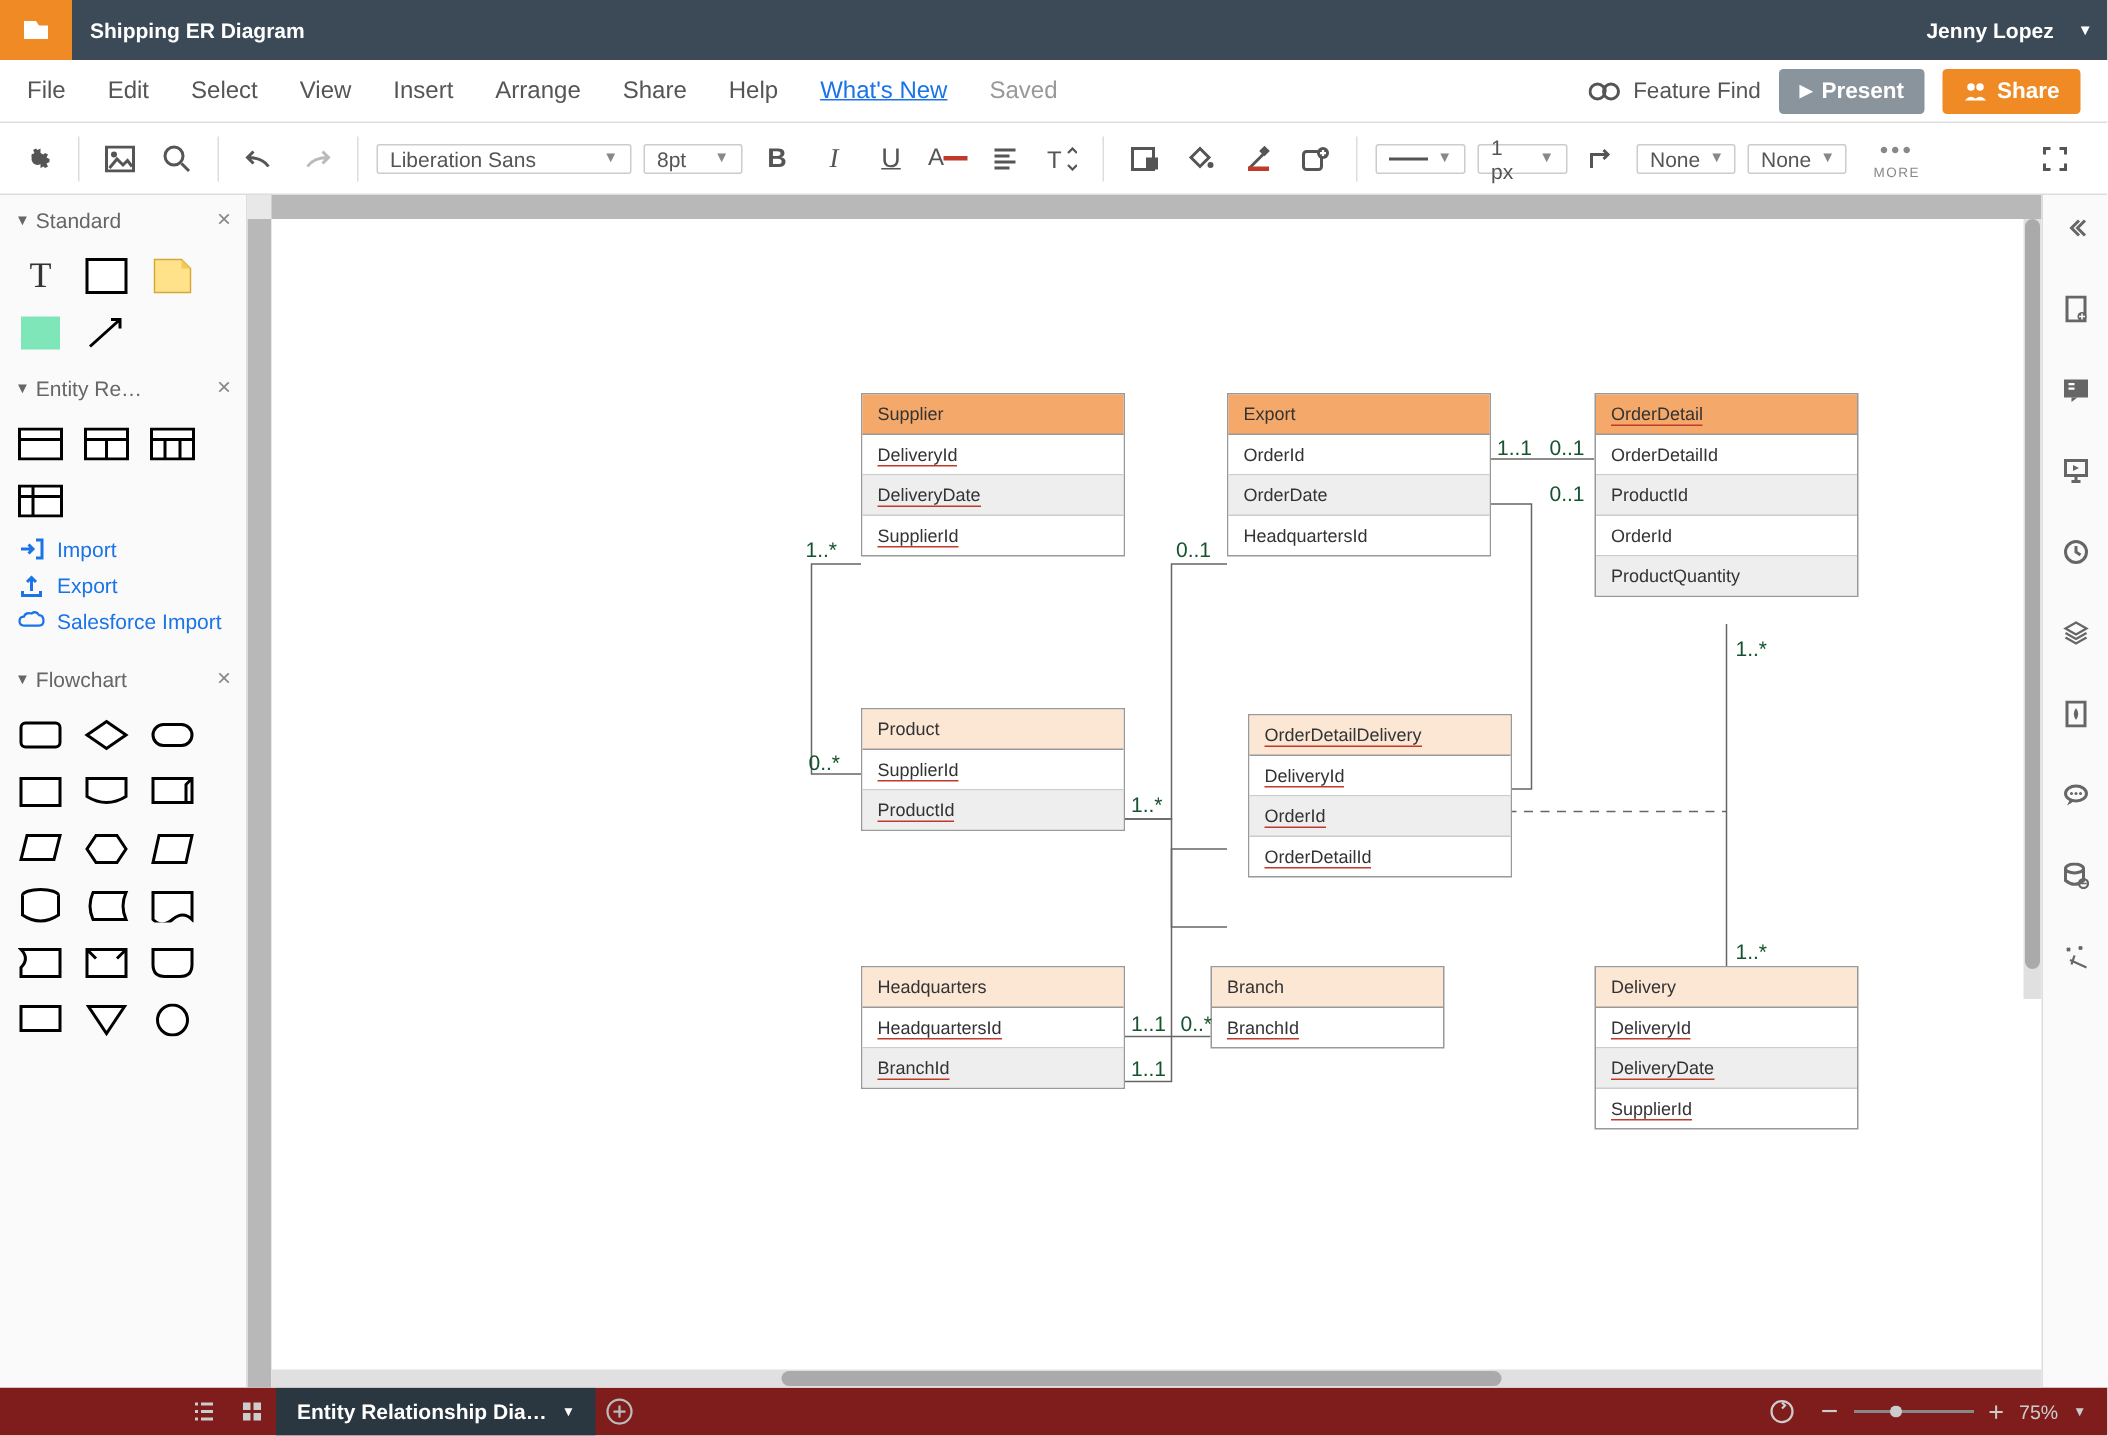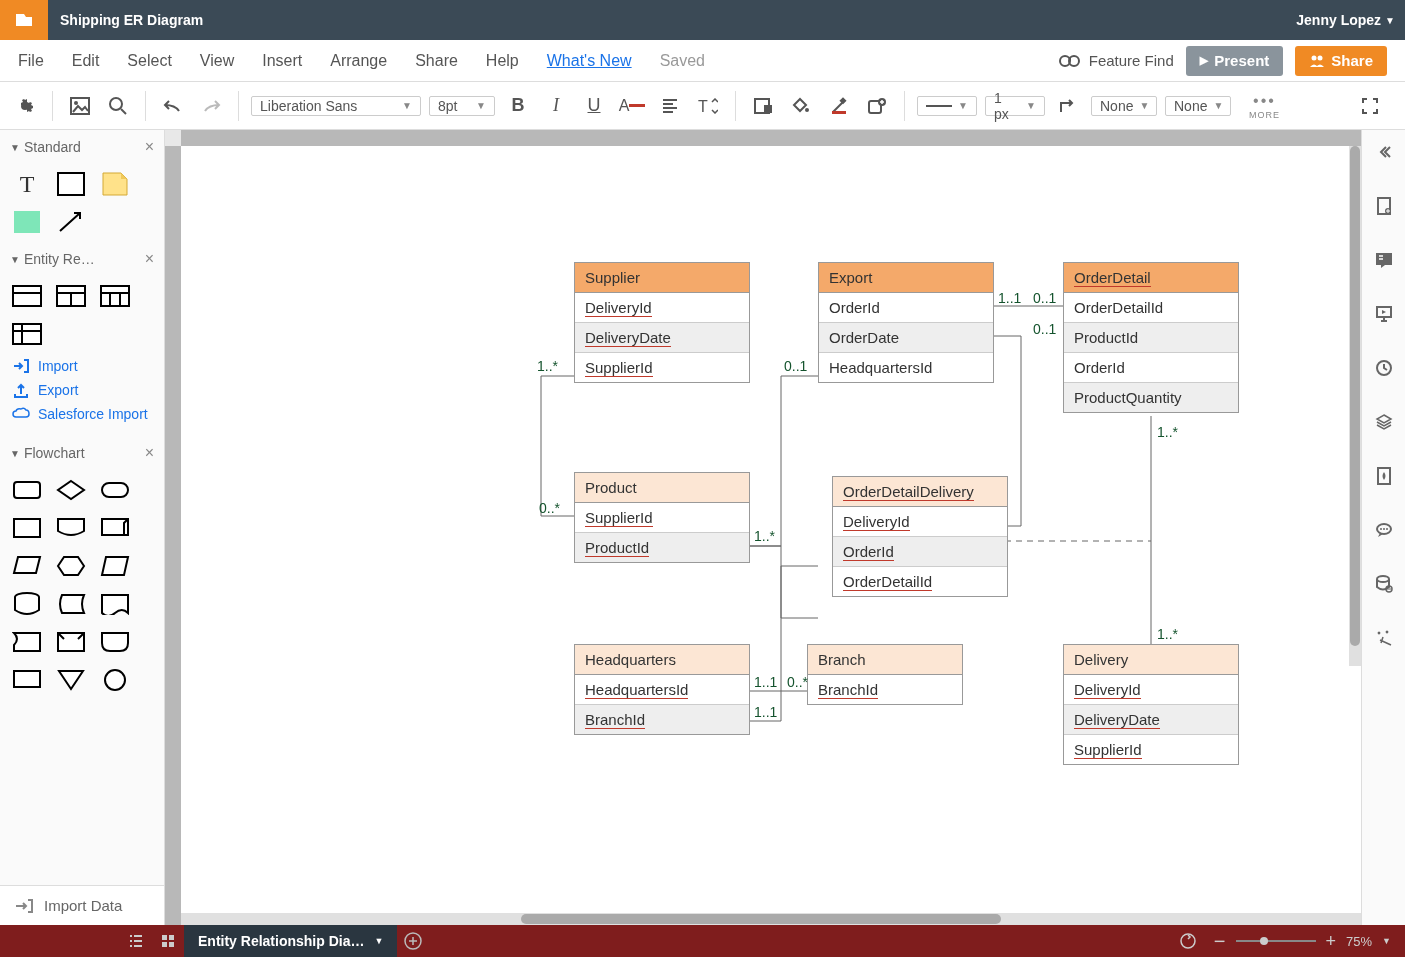--- a/index.html
+++ b/index.html
@@ -1,20 +1,20 @@
 <!DOCTYPE html>
 <html><head>
 <meta charset="utf-8">
 <style>
 *{box-sizing:border-box;margin:0;padding:0;font-family:"Liberation Sans",Arial,sans-serif}
 body{background:#fff;width:1405px;height:957px;overflow:hidden;color:#333}
 .topbar{height:40px;background:#3b4a56;display:flex;align-items:center;color:#ffffff;font-size:14px}
 .logo{width:48px;height:40px;background:#f08a24;display:flex;align-items:center;justify-content:center}
 .doc-title{margin-left:12px;font-weight:600}
-.user{margin-left:auto;margin-right:10px;font-weight:600;display:flex;align-items:center;gap:4px}
+.user{margin-left:auto;margin-right:10px;font-weight:600;display:flex;align-items:center;gap:16px}
 .menubar{height:42px;border-bottom:1px solid #ddd;display:flex;align-items:center;padding:0 18px;font-size:16px;color:#555}
 .menubar .m{margin-right:28px;cursor:pointer}
 .menubar .link{color:#1a73e8;text-decoration:underline}
 .menubar .saved{color:#999}
 .menubar .right{margin-left:auto;display:flex;align-items:center;gap:12px}
 .btn{height:30px;padding:0 14px;border-radius:3px;display:flex;align-items:center;gap:6px;font-size:15px;font-weight:600;cursor:pointer}
 .btn.gray{background:#8a949c;color:#fff}
 .btn.orange{background:#f08a24;color:#fff}
 .ff{display:flex;align-items:center;gap:8px;color:#555;font-size:15px}
 .toolbar{height:48px;border-bottom:1px solid #ddd;display:flex;align-items:center;padding:0 10px;gap:8px}
@@ -28,21 +28,21 @@
 .leftpanel{width:165px;border-right:1px solid #ddd;background:#fafafa;overflow:hidden;position:relative}
 .section-head{padding:8px 10px;font-size:14px;color:#666;display:flex;align-items:center;gap:4px}
 .section-head .x{margin-left:auto;font-size:16px;color:#888;cursor:pointer}
 .shape-grid{display:flex;flex-wrap:wrap;gap:10px;padding:6px 10px}
 .shape{width:34px;height:28px;display:flex;align-items:center;justify-content:center;cursor:pointer}
 .link-item{display:flex;align-items:center;gap:8px;padding:4px 12px;font-size:14px;color:#1a73e8;cursor:pointer}
 .canvas-wrap{flex:1;background:#e8e8e8;position:relative;overflow:hidden}
 .ruler-h{position:absolute;top:0;left:16px;right:0;height:16px;background:#b8b8b8}
 .ruler-v{position:absolute;top:16px;left:0;width:16px;bottom:0;background:#b8b8b8}
 .canvas{position:absolute;top:16px;left:16px;right:0;bottom:0;background:#fff;overflow:hidden}
-.entity{position:absolute;border:1px solid #999;font-size:15px;background:#fff}
+.entity{position:absolute;border:1px solid #999;font-size:12px;background:#fff}
 .entity .ehead{padding:6px 10px;border-bottom:1px solid #999;font-weight:400}
 .entity .ehead.dark{background:#f4a96a}
 .entity .ehead.light{background:#fce6d4}
 .entity .erow{padding:6px 10px;border-bottom:1px solid #ccc;background:#fff}
 .entity .erow:nth-child(odd){background:#eee}
 .entity .erow:last-child{border-bottom:none}
 .redline{border-bottom:1px solid #c0392b;display:inline}
 .card-label{position:absolute;font-size:14px;color:#14532d}
 .rightpanel{width:44px;border-left:1px solid #ddd;background:#fafafa;display:flex;flex-direction:column;align-items:center;padding-top:10px;gap:30px}
 .rightpanel .ricon{width:24px;height:24px;color:#666;cursor:pointer;display:flex;align-items:center;justify-content:center}
@@ -407,26 +407,20 @@
           <svg width="28" height="22">
             <path d="M2 2 L26 2 L14 20 Z" fill="#fff" stroke="#000" stroke-width="2"></path>
           </svg>
         </div>
       <div class="shape">
           <svg width="26" height="22">
             <circle cx="13" cy="11" r="10" fill="#fff" stroke="#000" stroke-width="2"></circle>
           </svg>
         </div>
     </div>
-    <div class="import-data">
-      <svg width="20" height="16" viewBox="0 0 20 16">
-          <path d="M2 8 L12 8 M9 5 L12 8 L9 11 M14 2 L18 2 L18 14 L14 14" fill="none" stroke="#888" stroke-width="2"></path>
-        </svg>
-      <span>Import Data</span>
-    </div>
   </div>
 
   <div class="canvas-wrap">
     <div class="ruler-h"></div>
     <div class="ruler-v"></div>
     <div class="canvas">
       <svg class="conn" width="1200" height="800">
         <path d="M393 230 L360 230 L360 370 L393 370" fill="none" stroke="#666" stroke-width="1"></path>
         <path d="M569 400 L600 400 L600 230 L637 230" fill="none" stroke="#666" stroke-width="1"></path>
         <path d="M569 400 L600 400 L600 472 L637 472" fill="none" stroke="#666" stroke-width="1"></path>

